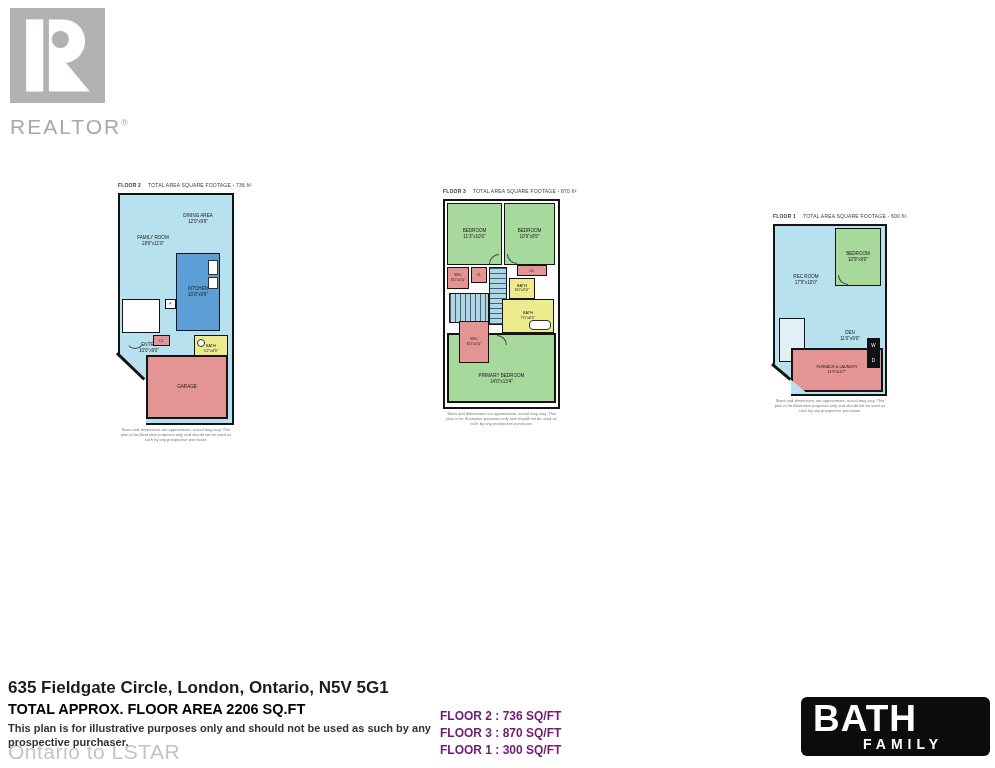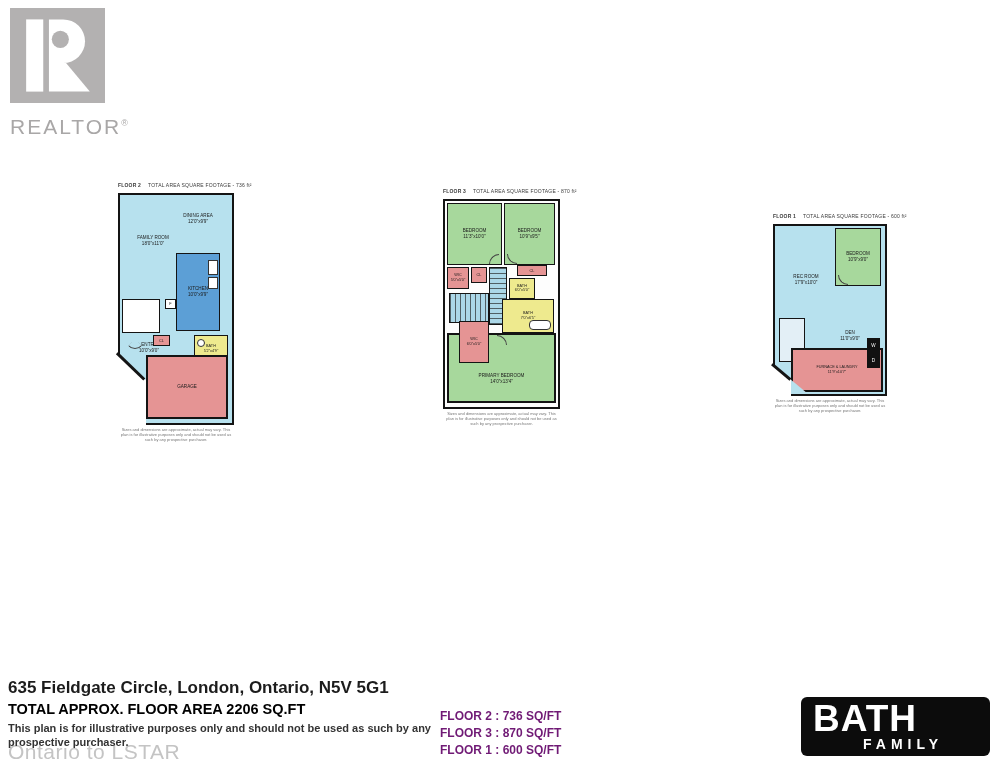--- a/index.html
+++ b/index.html
@@ -250,21 +250,21 @@
     <div class="addr-title">635 Fieldgate Circle, London, Ontario, N5V 5G1</div>
     <div class="addr-total">TOTAL APPROX. FLOOR AREA 2206 SQ.FT</div>
     <div class="addr-lines">
       <div class="addr-line">This plan is for illustrative purposes only and should not be used as such by any prospective purchaser.</div>
     </div>
   </div>
 
   <div class="summary">
     <div class="summary-line">FLOOR 2 : 736 SQ/FT</div>
     <div class="summary-line">FLOOR 3 : 870 SQ/FT</div>
-    <div class="summary-line">FLOOR 1 : 600 SQ/FT</div>
+    <div class="summary-line">FLOOR 1 : 300 SQ/FT</div>
   </div>
 
   <div class="clubtours">
     <div class="ct-club">BATH</div>
     <div class="ct-tours">FAMILY</div>
   </div>
 
 </div>
 
 </body></html>

